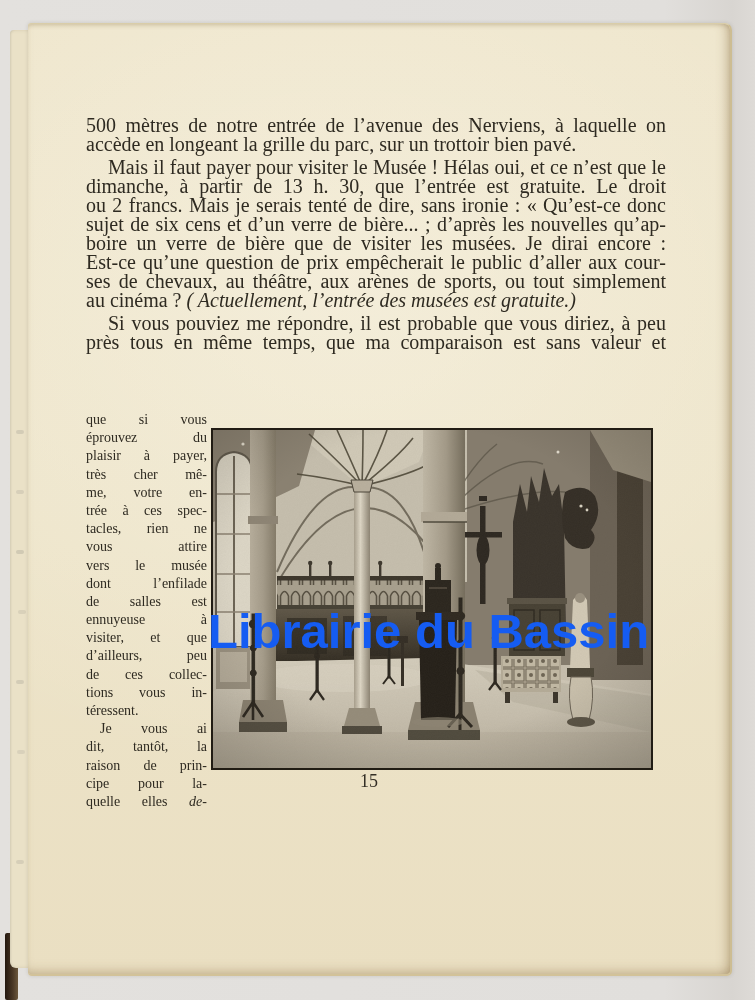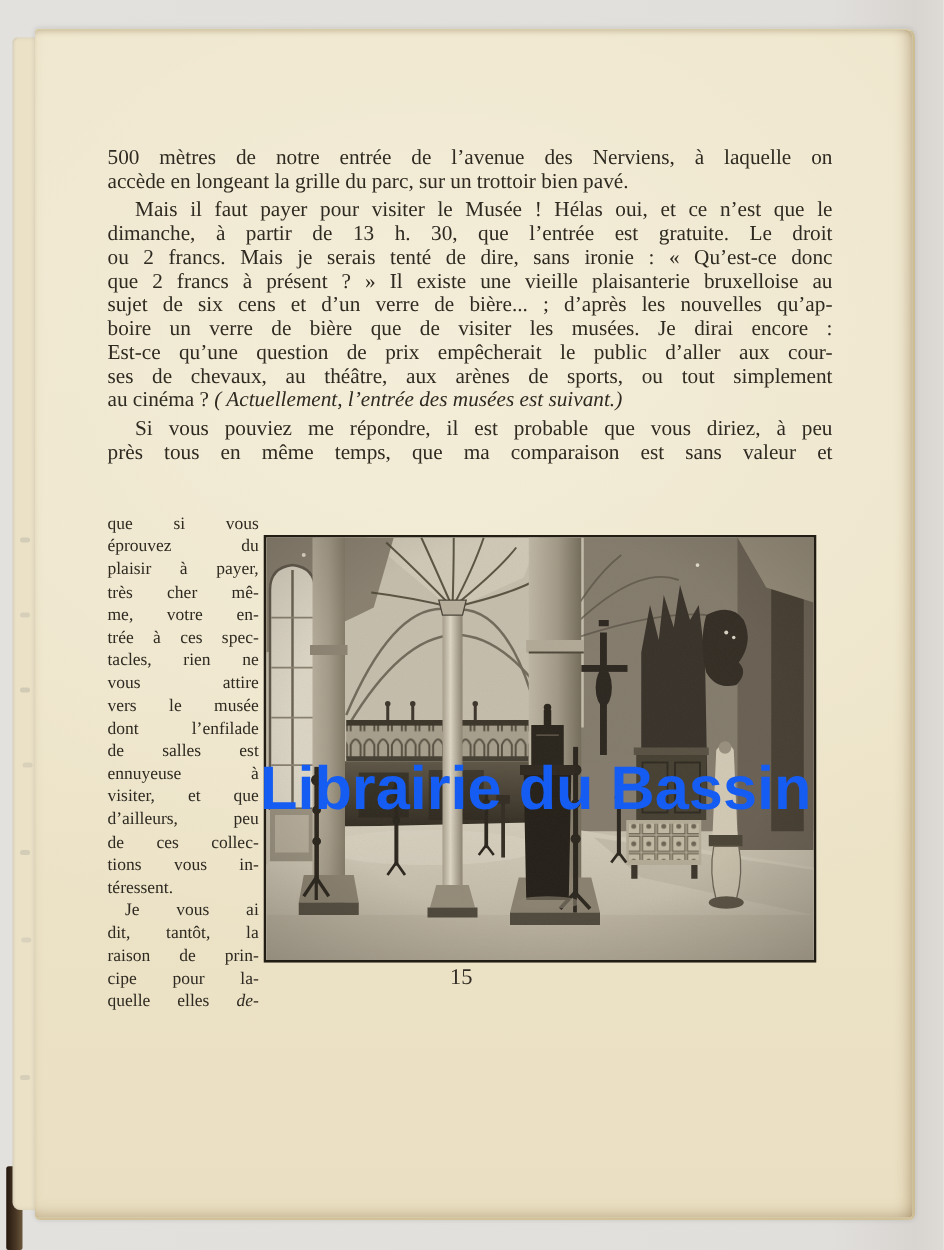--- a/index.html
+++ b/index.html
@@ -24,21 +24,21 @@
       radial-gradient(900px 700px at 45% 28%, rgba(255,253,245,.35), rgba(255,253,245,0) 70%),
       linear-gradient(180deg,#eee5cb 0%,#ede4c9 55%,#eadfc2 100%);
     border-radius:3px 7px 5px 4px;
     border-top:1px solid #d9cda8;border-bottom:2px solid #d2c299;border-right:2px solid #cdbd92;
     box-shadow:inset -9px 0 12px -7px rgba(130,100,55,.45),
                inset 0 -9px 12px -7px rgba(130,100,55,.35),
                inset 0 3px 4px -2px rgba(150,130,90,.35),
                0 0 4px rgba(0,0,0,.12);}
   
   .col-wide{position:absolute;left:58px;top:92px;width:580px;color:#2e2a21;
-    font-size:17px;}
+    font-size:20px;}
   .col-narrow{position:absolute;left:58px;top:387px;width:121px;color:#2e2a21;
     font-size:14px;}
   .col-wide .line{line-height:19px;height:19px;}
   .col-narrow .line{line-height:18.2px;height:18.2px;}
   .line{text-align:justify;text-align-last:justify;white-space:nowrap;}
   .line{white-space:normal;}
   .line.flush{text-align-last:left;}
   .para + .para{margin-top:4px;}
   .col-narrow .para + .para{margin-top:0;}
   .col-wide .para.indent .line:first-child{text-indent:22px;}
@@ -70,26 +70,25 @@
 
   <div class="col-wide">
       <div class="para">
         <div class="line">500 mètres de notre entrée de l’avenue des Nerviens, à laquelle on</div>
         <div class="line flush">accède en longeant la grille du parc, sur un trottoir bien pavé.</div>
       </div>
       <div class="para indent">
         <div class="line">Mais il faut payer pour visiter le Musée ! Hélas oui, et ce n’est que le</div>
         <div class="line">dimanche, à partir de 13 h. 30, que l’entrée est gratuite. Le droit</div>
         <div class="line">ou 2 francs. Mais je serais tenté de dire, sans ironie : « Qu’est-ce donc</div>
-        <div class="line">que 2 francs à présent ? » Il existe une vieille plaisanterie bruxelloise au</div>
         <div class="line">sujet de six cens et d’un verre de bière... ; d’après les nouvelles qu’ap-</div>
         <div class="line">boire un verre de bière que de visiter les musées. Je dirai encore :</div>
         <div class="line">Est-ce qu’une question de prix empêcherait le public d’aller aux cour-</div>
         <div class="line">ses de chevaux, au théâtre, aux arènes de sports, ou tout simplement</div>
-        <div class="line flush">au cinéma ? <em>( Actuellement, l’entrée des musées est suivant.)</em></div>
+        <div class="line flush">au cinéma ? <em>( Actuellement, l’entrée des musées est gratuite.)</em></div>
       </div>
       <div class="para indent">
         <div class="line">Si vous pouviez me répondre, il est probable que vous diriez, à peu</div>
         <div class="line">près tous en même temps, que ma comparaison est sans valeur et</div>
       </div>
     </div>
 
   <div class="col-narrow">
       <div class="para">
         <div class="line">que si vous</div>

